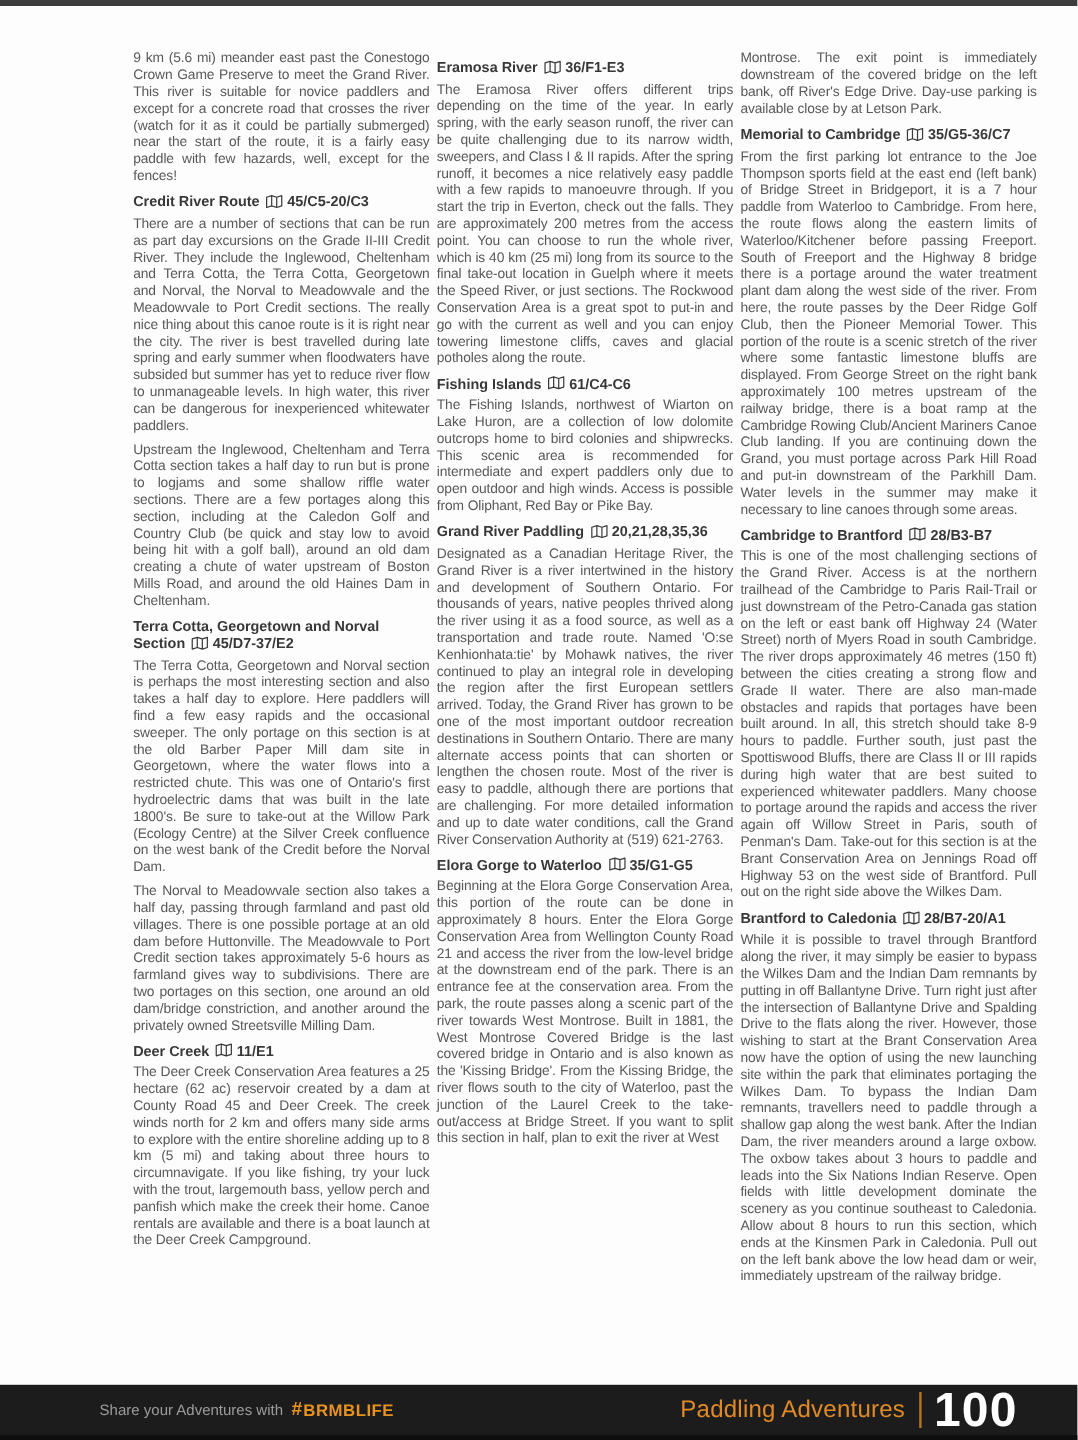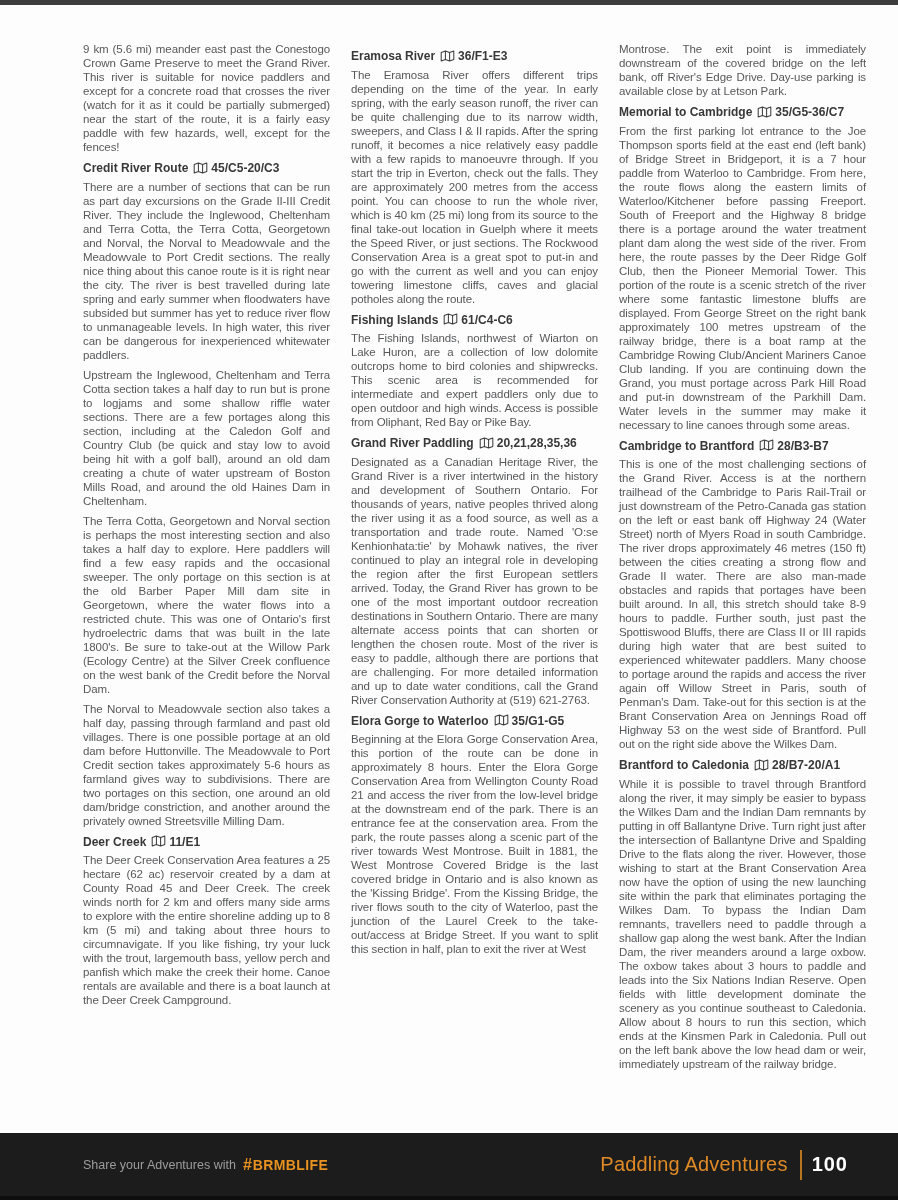--- a/index.html
+++ b/index.html
@@ -3,22 +3,22 @@
 <meta charset="utf-8">
 <style>
   html,body{margin:0;padding:0;}
   body{
     width:898px;height:1200px;position:relative;overflow:hidden;
     background:#fdfdfd;
     font-family:"Liberation Sans", sans-serif;
   }
   .top-edge{position:absolute;top:0;left:0;right:0;height:5px;background:#3d3d3d;}
   .page-columns{
-    display:flex;gap:21px;
-    padding:42px 40px 0 83px;
+    display:flex;gap:6px;
+    padding:42px 40px 0 111px;
     box-sizing:border-box;
   }
   .col{flex:0 0 247px;width:247px;}
   .body-p{
     margin:0 0 6px;
     text-align:justify;
     font-size:11.5px;line-height:14px;
     color:#57585a;
     letter-spacing:-0.1px;
   }
@@ -41,48 +41,51 @@
   .callout-text{
     position:relative;z-index:1;
     margin:0;max-width:222px;
     color:#e4791f;font-weight:bold;
     font-size:12.5px;line-height:16px;
     text-transform:uppercase;
     letter-spacing:0.2px;
   }
   .tri-wrap{position:absolute;top:-14px;right:-8px;z-index:0;}
   .footer{
-    position:absolute;left:0;right:0;bottom:0;height:67px;
+    position:absolute;left:0;right:0;bottom:0;height:46px;
     background:#1c1c1d;
     display:flex;align-items:center;
     border-bottom:4px solid #0e0e0e;
     box-sizing:border-box;
   }
   .footer-left{margin-left:83px;display:flex;align-items:center;}
   .share-label{color:#9c9c9c;font-size:12.5px;}
   .brmb-hash{color:#e8921f;font-weight:bold;font-size:16px;margin-left:7px;margin-right:1px;}
   .brmb-tag{color:#e8921f;font-weight:bold;font-size:14px;letter-spacing:0.4px;}
   .footer-right{margin-left:auto;margin-right:50px;display:flex;align-items:center;}
   .section-label{color:#e08a26;font-size:20px;letter-spacing:0.2px;}
   .footer-divider{width:2px;height:30px;background:#b5761f;margin:0 10px 0 12px;}
-  .page-number{color:#ffffff;font-size:20px;font-weight:bold;letter-spacing:1px;}
+  .page-number{color:#ffffff;font-size:40px;font-weight:bold;letter-spacing:1px;}
 </style>
 </head>
 <body>
 
 <div class="top-edge"></div>
 
 <main class="page-columns">
     <div class="col">
       <p class="body-p">9 km (5.6 mi) meander east past the Conestogo Crown Game Preserve to meet the Grand River. This river is suitable for novice paddlers and except for a concrete road that crosses the river (watch for it as it could be partially submerged) near the start of the route, it is a fairly easy paddle with few hazards, well, except for the fences!</p>
       <h3 class="entry-heading"><span class="h-title">Credit River Route</span><span class="map-icon"><svg viewBox="0 0 24 20" aria-hidden="true">
             <path d="M1.5 4 L8.5 1.8 L15.5 4 L22.5 1.8 L22.5 16 L15.5 18.2 L8.5 16 L1.5 18.2 Z M8.5 1.8 V16 M15.5 4 V18.2" fill="none" stroke="#3a3a3a" stroke-width="1.7" stroke-linejoin="round"></path>
           </svg></span><span class="h-ref">45/C5-20/C3</span></h3>
       <p class="body-p">There are a number of sections that can be run as part day excursions on the Grade II-III Credit River. They include the Inglewood, Cheltenham and Terra Cotta, the Terra Cotta, Georgetown and Norval, the Norval to Meadowvale and the Meadowvale to Port Credit sections. The really nice thing about this canoe route is it is right near the city. The river is best travelled during late spring and early summer when floodwaters have subsided but summer has yet to reduce river flow to unmanageable levels. In high water, this river can be dangerous for inexperienced whitewater paddlers.</p>
       <p class="body-p">Upstream the Inglewood, Cheltenham and Terra Cotta section takes a half day to run but is prone to logjams and some shallow riffle water sections. There are a few portages along this section, including at the Caledon Golf and Country Club (be quick and stay low to avoid being hit with a golf ball), around an old dam creating a chute of water upstream of Boston Mills Road, and around the old Haines Dam in Cheltenham.</p>
+      <h3 class="entry-heading"><span class="h-title">Terra Cotta, Georgetown and Norval Section</span><span class="map-icon"><svg viewBox="0 0 24 20" aria-hidden="true">
+            <path d="M1.5 4 L8.5 1.8 L15.5 4 L22.5 1.8 L22.5 16 L15.5 18.2 L8.5 16 L1.5 18.2 Z M8.5 1.8 V16 M15.5 4 V18.2" fill="none" stroke="#3a3a3a" stroke-width="1.7" stroke-linejoin="round"></path>
+          </svg></span><span class="h-ref">45/D7-37/E2</span></h3>
       <p class="body-p">The Terra Cotta, Georgetown and Norval section is perhaps the most interesting section and also takes a half day to explore. Here paddlers will find a few easy rapids and the occasional sweeper. The only portage on this section is at the old Barber Paper Mill dam site in Georgetown, where the water flows into a restricted chute. This was one of Ontario's first hydroelectric dams that was built in the late 1800's. Be sure to take-out at the Willow Park (Ecology Centre) at the Silver Creek confluence on the west bank of the Credit before the Norval Dam.</p>
       <p class="body-p">The Norval to Meadowvale section also takes a half day, passing through farmland and past old villages. There is one possible portage at an old dam before Huttonville. The Meadowvale to Port Credit section takes approximately 5-6 hours as farmland gives way to subdivisions. There are two portages on this section, one around an old dam/bridge constriction, and another around the privately owned Streetsville Milling Dam.</p>
       <h3 class="entry-heading"><span class="h-title">Deer Creek</span><span class="map-icon"><svg viewBox="0 0 24 20" aria-hidden="true">
             <path d="M1.5 4 L8.5 1.8 L15.5 4 L22.5 1.8 L22.5 16 L15.5 18.2 L8.5 16 L1.5 18.2 Z M8.5 1.8 V16 M15.5 4 V18.2" fill="none" stroke="#3a3a3a" stroke-width="1.7" stroke-linejoin="round"></path>
           </svg></span><span class="h-ref">11/E1</span></h3>
       <p class="body-p">The Deer Creek Conservation Area features a 25 hectare (62 ac) reservoir created by a dam at County Road 45 and Deer Creek. The creek winds north for 2 km and offers many side arms to explore with the entire shoreline adding up to 8 km (5 mi) and taking about three hours to circumnavigate. If you like fishing, try your luck with the trout, largemouth bass, yellow perch and panfish which make the creek their home. Canoe rentals are available and there is a boat launch at the Deer Creek Campground.</p>
     </div>
     <div class="col">
       <h3 class="entry-heading"><span class="h-title">Eramosa River</span><span class="map-icon"><svg viewBox="0 0 24 20" aria-hidden="true">
             <path d="M1.5 4 L8.5 1.8 L15.5 4 L22.5 1.8 L22.5 16 L15.5 18.2 L8.5 16 L1.5 18.2 Z M8.5 1.8 V16 M15.5 4 V18.2" fill="none" stroke="#3a3a3a" stroke-width="1.7" stroke-linejoin="round"></path>

